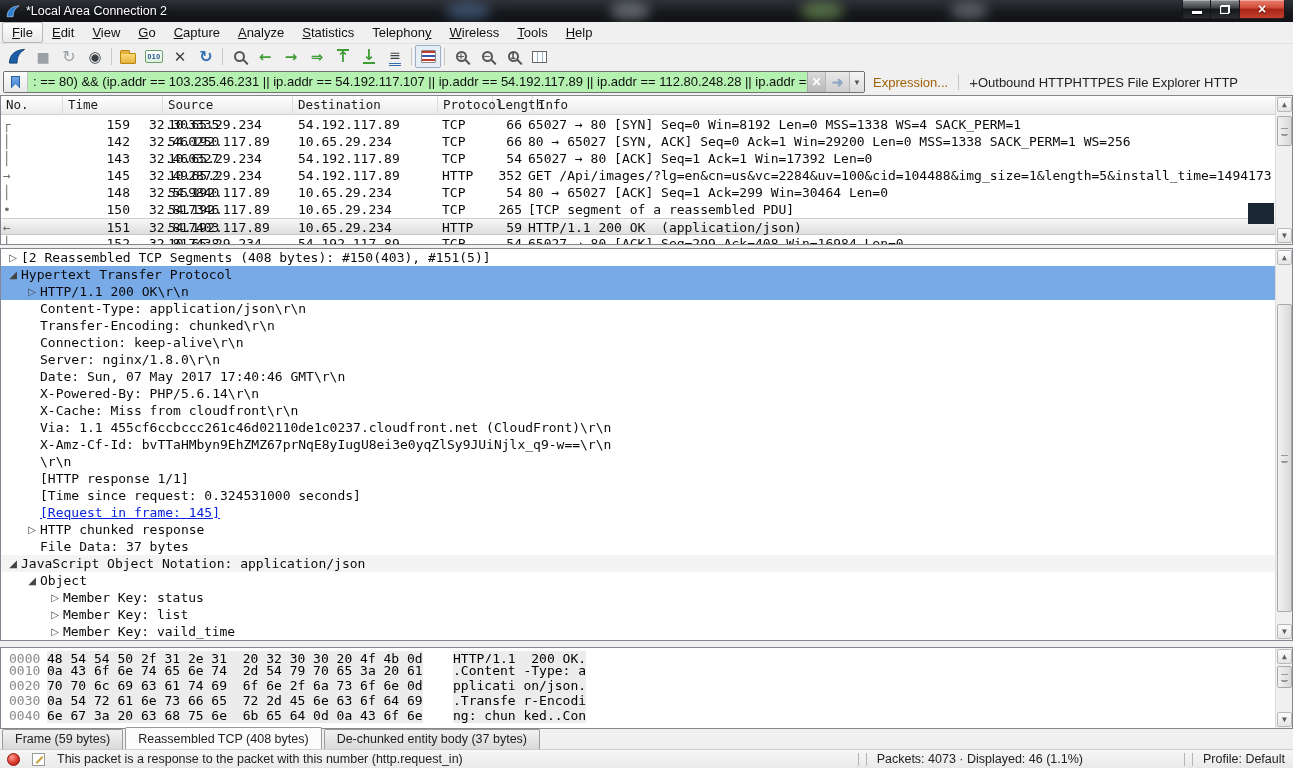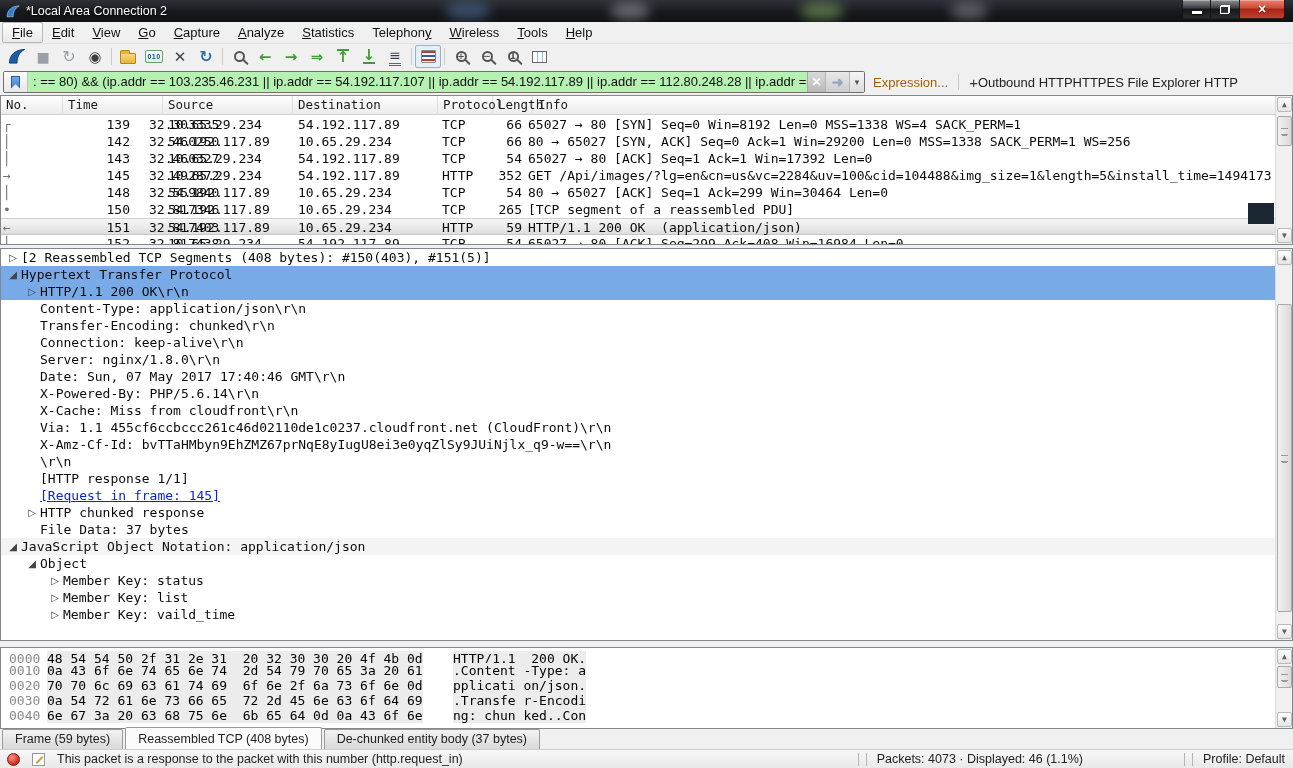--- a/index.html
+++ b/index.html
@@ -305,21 +305,21 @@
       <div class="hcell" style="left:62px;width:100px;">Time</div>
       <div class="hcell" style="left:162px;width:130px;">Source</div>
       <div class="hcell" style="left:292px;width:145px;">Destination</div>
       <div class="hcell" style="left:437px;width:55px;">Protocol</div>
       <div class="hcell" style="left:492px;width:40px;">Length</div>
       <div class="hcell" style="left:532px;right:0;border-right:none;">Info</div>
     </div>
 
     <div class="prow" style="top:20px;">
       <span class="c-mark">┌</span>
-      <span class="c-no">139</span>
+      <span class="c-no">159</span>
       <span class="c-time">32.303335</span>
       <span class="c-src">10.65.29.234</span>
       <span class="c-dst">54.192.117.89</span>
       <span class="c-proto">TCP</span>
       <span class="c-len">66</span>
       <span class="c-info">65027 → 80 [SYN] Seq=0 Win=8192 Len=0 MSS=1338 WS=4 SACK_PERM=1</span>
     </div>
     <div class="prow" style="top:37px;">
       <span class="c-mark">│</span>
       <span class="c-no">142</span>
@@ -448,20 +448,24 @@
         <span class="dmark"></span>
         <span class="dtext">X-Amz-Cf-Id: bvTTaHMbyn9EhZMZ67prNqE8yIugU8ei3e0yqZlSy9JUiNjlx_q9-w==\r\n</span>
       </div>
     <div class="dline lv1">
         <span class="dmark"></span>
         <span class="dtext">\r\n</span>
       </div>
     <div class="dline lv1">
         <span class="dmark"></span>
         <span class="dtext">[HTTP response 1/1]</span>
+      </div>
+    <div class="dline lv1">
+        <span class="dmark"></span>
+        <span class="dtext">[Time since request: 0.324531000 seconds]</span>
       </div>
     <div class="dline lv1 link">
         <span class="dmark"></span>
         <span class="dtext">[Request in frame: 145]</span>
       </div>
     <div class="dline lv1">
         <span class="dmark">▷</span>
         <span class="dtext">HTTP chunked response</span>
       </div>
     <div class="dline lv1">

